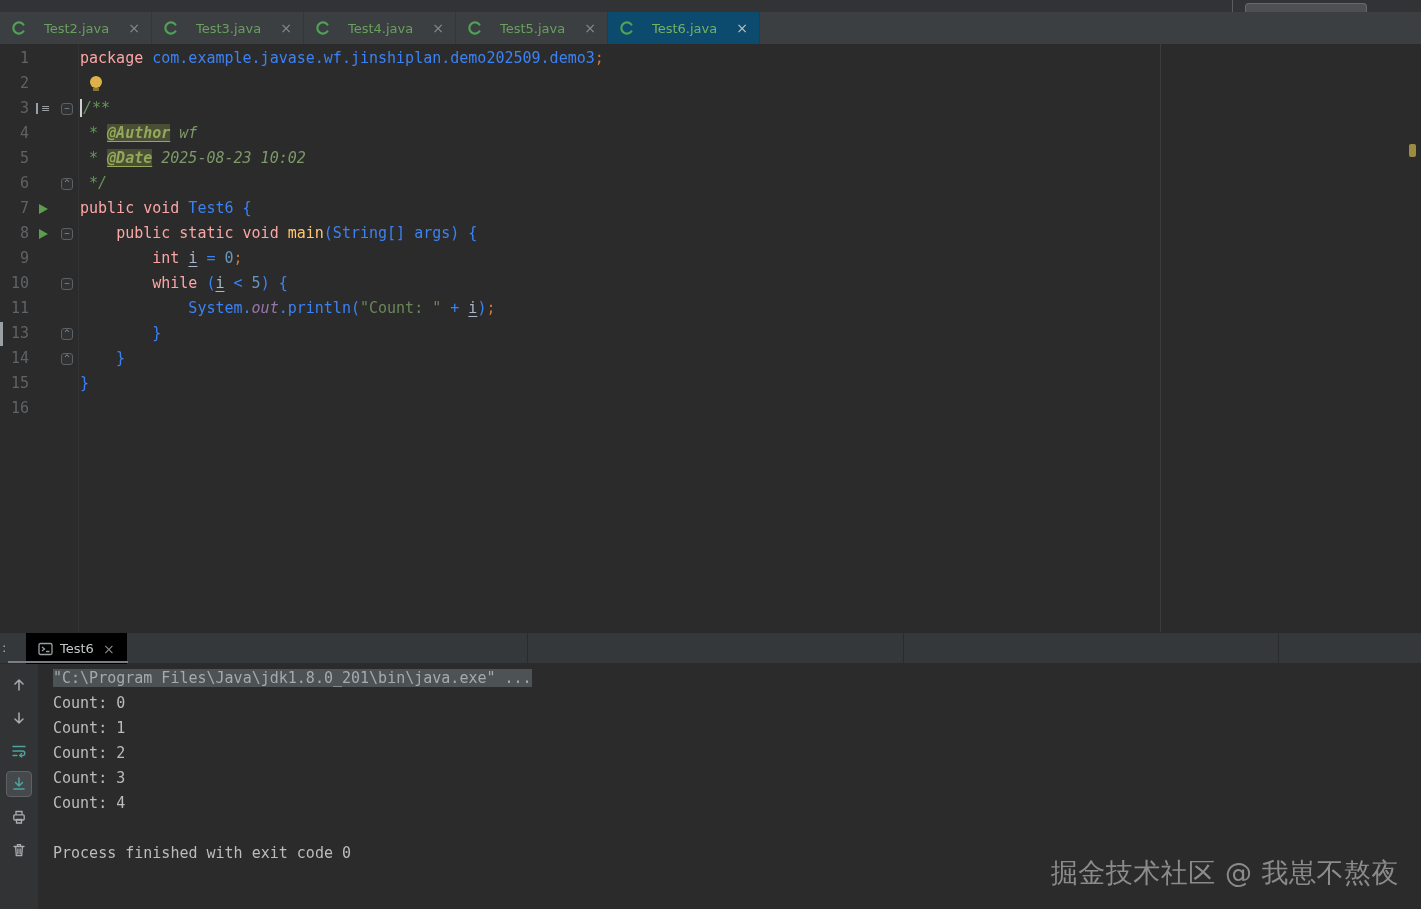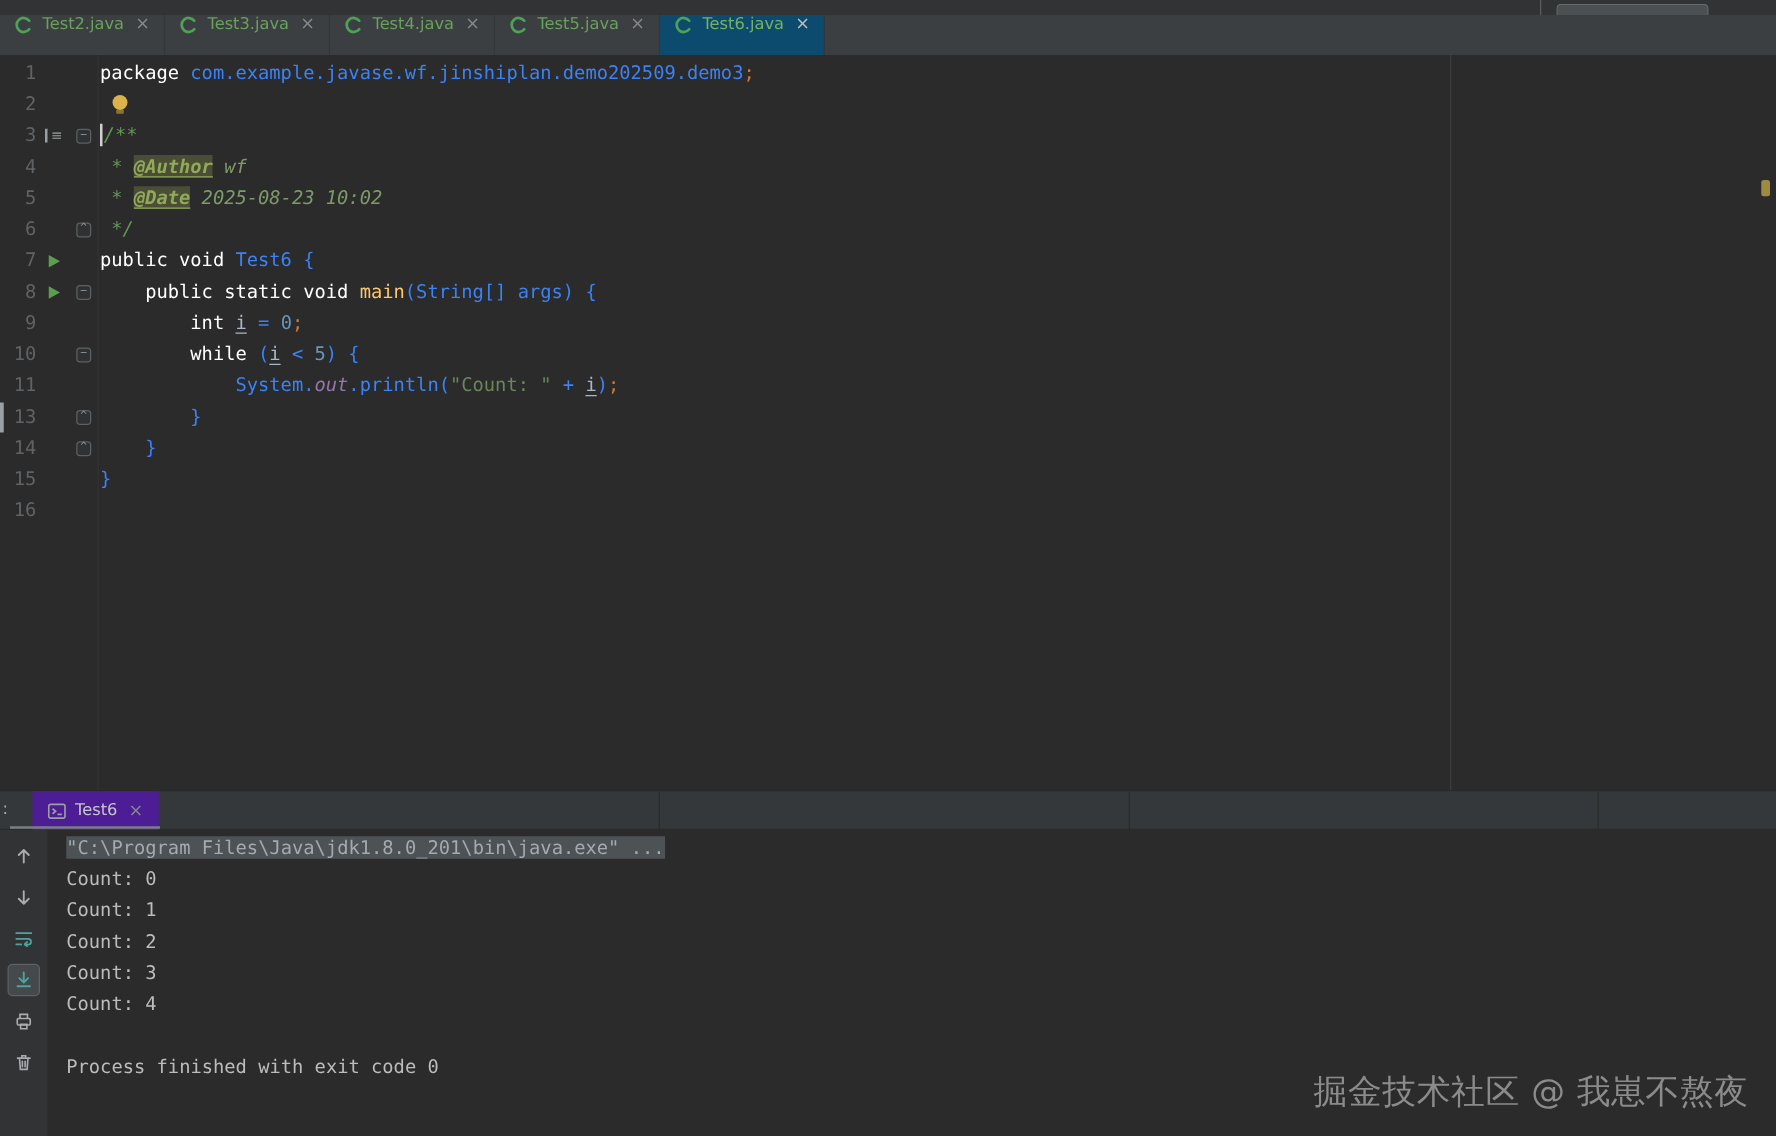--- a/index.html
+++ b/index.html
@@ -6,21 +6,21 @@
   html,body{width:1421px;height:909px;overflow:hidden;background:#2b2b2b;font-family:"DejaVu Sans Mono",monospace}
   .app{position:relative;width:1421px;height:909px;background:#2b2b2b}
 
   
   .titlebar{position:absolute;left:0;top:0;width:100%;height:12px;background:#313335}
   .titlebar-sep{position:absolute;right:188px;top:0;width:1px;height:12px;background:#5a5d5e}
   .titlebar-field{position:absolute;right:54px;top:3px;width:122px;height:9px;background:#4c5052;border:1px solid #666a6c;border-bottom:none;border-radius:4px 4px 0 0}
 
   
   .tabbar{position:absolute;left:0;top:12px;width:100%;height:32px;background:#3c3f41;display:flex;align-items:stretch}
-  .tab{display:flex;align-items:flex-start;gap:7px;padding:0 11px;font:13px "DejaVu Sans",sans-serif;color:#68a05c;border-right:1px solid #34373a;cursor:default}
+  .tab{display:flex;align-items:center;gap:17px;padding:0 11px;font:13px "DejaVu Sans",sans-serif;color:#68a05c;border-right:1px solid #34373a;cursor:default}
   .tab.active{background:#0c4a6e;color:#74b163}
   .tab-icon{display:flex;align-items:center}
   .tab-close{color:#848a8d;font-size:14px;line-height:14px;margin-left:2px}
   .tab.active .tab-close{color:#bcc2c5}
 
   
   .editor{position:absolute;left:0;top:44px;width:100%;height:588px;background:#2b2b2b;font-size:15px;line-height:25px}
   .gutter-sep{position:absolute;left:78px;top:0;height:100%;width:1px;background:#313335}
   .margin-guide{position:absolute;left:1160px;top:0;height:100%;width:1px;background:#393d3e}
   .stripe-mark{position:absolute;right:5px;top:100px;width:7px;height:13px;background:#9d8c3f;border-radius:2px}
@@ -31,36 +31,36 @@
   .g1{flex:none;width:26px;display:flex;align-items:center;justify-content:center}
   .g2{flex:none;width:22px;display:flex;align-items:center;justify-content:center}
   .ct{flex:1;white-space:pre;position:relative;padding-left:2px}
   .run-arrow{width:0;height:0;border-left:9px solid #5c9e50;border-top:5px solid transparent;border-bottom:5px solid transparent}
   .cicon{border-left:2px solid #9aa0a2;padding-left:3px;font-size:11px;line-height:11px;color:#9aa0a2;font-family:"DejaVu Sans",sans-serif}
   .fold{width:12px;height:12px;border:1px solid #5d6163;border-radius:3px;color:#8b9093;font-size:9px;line-height:9px;display:flex;align-items:center;justify-content:center;background:#2f3132}
   .caret{display:inline-block;width:2px;height:18px;background:#d0d0d0;vertical-align:text-bottom;margin-right:1px}
   .bulb{position:absolute;left:12px;top:5px;width:12px;height:12px;background:#ddb24a;border-radius:50%}
   .bulb::after{content:"";position:absolute;left:3px;bottom:-3px;width:6px;height:3px;background:#8a7435}
 
-  .tk-kw{color:#ffffff}
+  .tk-kw{color:#fca5a5}
   .tk-plain{color:#3b82f6}
   .tk-comment{color:#629755;font-style:italic}
   .tk-doctag{color:#94a85a;background:#4a4e35;font-weight:bold;font-style:italic;text-decoration:underline;text-underline-offset:3px}
   .tk-docval{color:#7d9a68;font-style:italic}
   .tk-str{color:#6a8759}
   .tk-num{color:#6897bb}
   .tk-field{color:#9876aa;font-style:italic}
   .tk-method{color:#ffc66b}
   .tk-var{color:#a9b7c6;text-decoration:underline;text-underline-offset:3px}
   .tk-semi{color:#cc7832}
 
   
   .run-header{position:absolute;left:0;top:632px;width:100%;height:32px;background:#35383a;border-top:1px solid #2a2a2a;border-bottom:1px solid #2b2b2b}
   .run-prefix{position:absolute;left:2px;top:7px;color:#a9adaf;font:13px "DejaVu Sans",sans-serif}
-  .run-tab{position:absolute;left:26px;top:0;height:31px;display:flex;align-items:center;gap:7px;padding:0 12px;background:#4c1d95;color:#c3c7c9;font:13px "DejaVu Sans",sans-serif}
+  .run-tab{position:absolute;left:26px;top:0;height:31px;display:flex;align-items:center;gap:7px;padding:0 12px;background:#000000;color:#c3c7c9;font:13px "DejaVu Sans",sans-serif}
   .run-tab-underline{position:absolute;left:8px;top:28px;width:120px;height:2px;background:#7c7f81}
   .rh-sep{position:absolute;top:0;width:1px;height:31px;background:#2b2b2b}
 
   
   .run-body{position:absolute;left:0;top:664px;width:100%;height:245px;background:#2b2b2b}
   .run-toolbar{position:absolute;left:0;top:0;width:38px;height:100%;background:#313335;display:flex;flex-direction:column;align-items:center;padding-top:8px;gap:7px}
   .rt-btn{width:26px;height:26px;display:flex;align-items:center;justify-content:center;border-radius:4px}
   .rt-btn.selected{background:#46494b;border:1px solid #5e6264}
   .console{position:absolute;left:40px;top:0;right:0;padding:2px 0 0 13px;font-size:15px;line-height:25px;color:#bcbcbc;white-space:pre}
   .console-line{height:25px}

